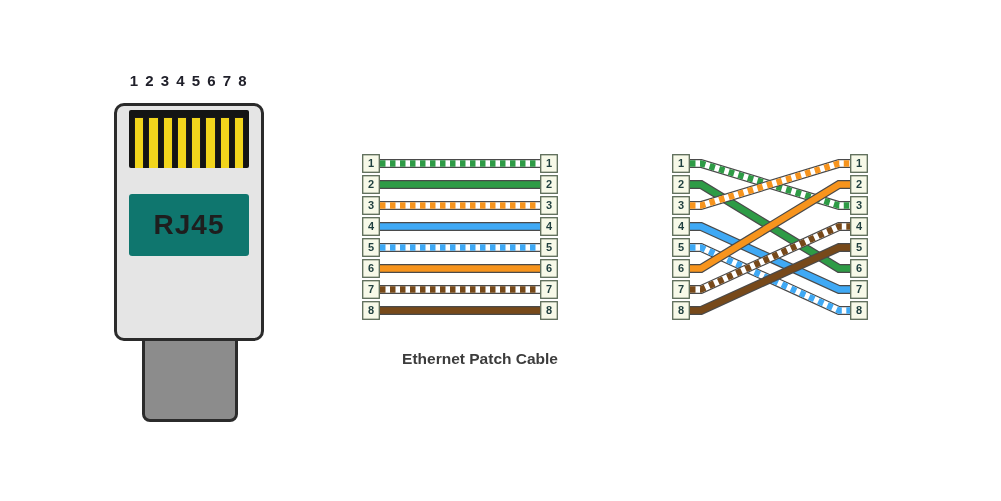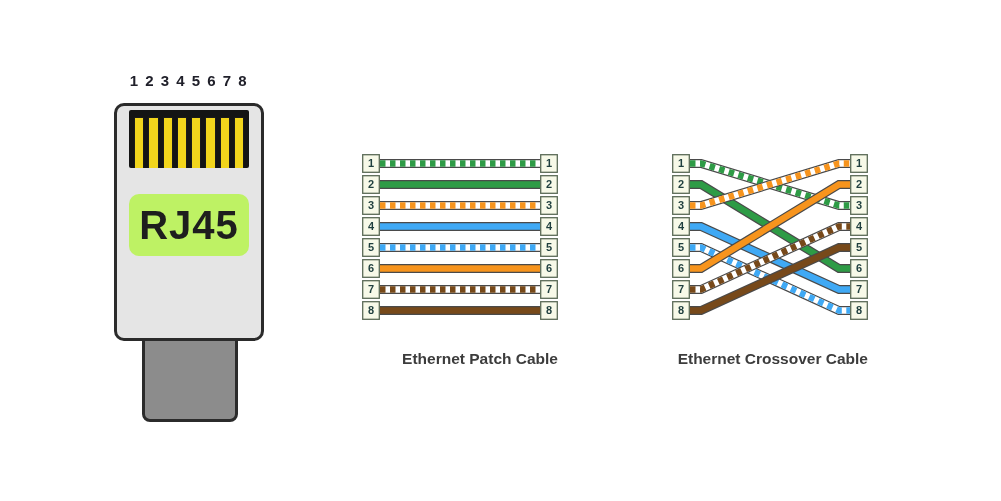--- a/index.html
+++ b/index.html
@@ -21,23 +21,23 @@
     background: #e5e5e5; border: 3px solid #2b2b2b; border-radius: 10px;
   }
   .rj45-pins {
     position: absolute; left: 12px; top: 4px; width: 120px; height: 58px;
     background: #141414; border-radius: 2px;
     display: flex; gap: 4px; padding: 7px 5px 0 5px;
   }
   .pin-bar { flex: 1; background: #f2d51c; border: 1px solid #1a1a1a; border-bottom: none; }
   .rj45-label-plate {
     position: absolute; left: 12px; top: 88px; width: 120px; height: 62px;
-    background: #bef264; border-radius: 10px;
+    background: #0f766e; border-radius: 3px;
     display: flex; align-items: center; justify-content: center;
-    font-size: 40px; font-weight: bold; color: #1e1e1e; letter-spacing: 1px;
+    font-size: 28px; font-weight: bold; color: #1e1e1e; letter-spacing: 1px;
   }
 
   
   .wiring { position: absolute; top: 154px; width: 196px; }
   .wiring-patch { left: 362px; }
   .wiring-crossover { left: 672px; }
   .diagram-title {
     margin-top: 26px; width: 196px; text-align: right;
     font-size: 15.5px; font-weight: bold; color: #3c3c3c; white-space: nowrap;
   }
@@ -171,16 +171,15 @@
         <text x="187" y="76.3" text-anchor="middle" font-size="11" font-weight="700" fill="#1f3f3f" font-family="Liberation Sans, sans-serif">4</text>
         <rect x="178.7" y="84.7" width="16.6" height="17.6" fill="#f7f9e8" stroke="#5b6b57" stroke-width="1.3"></rect>
         <text x="187" y="97.3" text-anchor="middle" font-size="11" font-weight="700" fill="#1f3f3f" font-family="Liberation Sans, sans-serif">5</text>
         <rect x="178.7" y="105.7" width="16.6" height="17.6" fill="#f7f9e8" stroke="#5b6b57" stroke-width="1.3"></rect>
         <text x="187" y="118.3" text-anchor="middle" font-size="11" font-weight="700" fill="#1f3f3f" font-family="Liberation Sans, sans-serif">6</text>
         <rect x="178.7" y="126.7" width="16.6" height="17.6" fill="#f7f9e8" stroke="#5b6b57" stroke-width="1.3"></rect>
         <text x="187" y="139.3" text-anchor="middle" font-size="11" font-weight="700" fill="#1f3f3f" font-family="Liberation Sans, sans-serif">7</text>
         <rect x="178.7" y="147.7" width="16.6" height="17.6" fill="#f7f9e8" stroke="#5b6b57" stroke-width="1.3"></rect>
         <text x="187" y="160.3" text-anchor="middle" font-size="11" font-weight="700" fill="#1f3f3f" font-family="Liberation Sans, sans-serif">8</text>
       </svg>
-    <div class="diagram-title">Ethernet Crossover Cable</div>
   </div>
 
 </div>
 
 </body></html>

